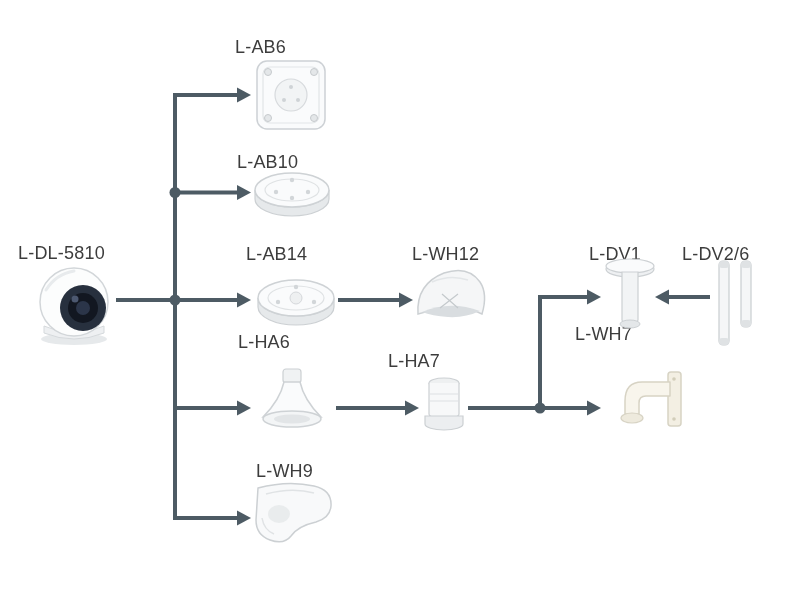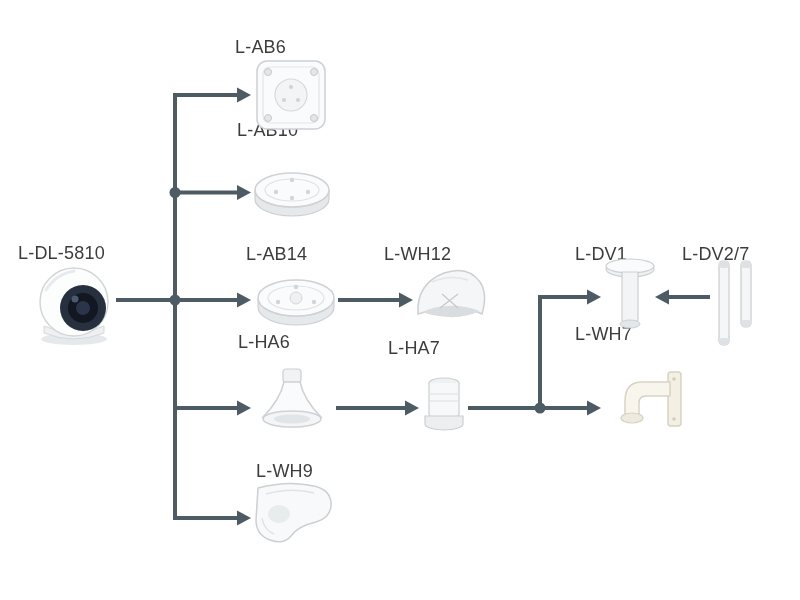--- a/index.html
+++ b/index.html
@@ -76,27 +76,27 @@
     </g>
     <g>
       <circle class="dot" cx="175" cy="192.5" r="5.5"></circle>
       <circle class="dot" cx="175" cy="300" r="5.5"></circle>
       <circle class="dot" cx="540" cy="408" r="5.5"></circle>
     </g>
   </svg>
 
   <div class="node-label" style="left:18px;  top:243px">L-DL-5810</div>
   <div class="node-label" style="left:235px; top:37px">L-AB6</div>
-  <div class="node-label" style="left:237px; top:120px">L-AB10</div>
+  <div class="node-label" style="left:237px; top:152px">L-AB10</div>
   <div class="node-label" style="left:246px; top:244px">L-AB14</div>
-  <div class="node-label" style="left:384px; top:244px">L-WH12</div>
+  <div class="node-label" style="left:412px; top:244px">L-WH12</div>
   <div class="node-label" style="left:238px; top:332px">L-HA6</div>
-  <div class="node-label" style="left:388px; top:338px">L-HA7</div>
-  <div class="node-label" style="left:575px; top:244px">L-DV1</div>
-  <div class="node-label" style="left:682px; top:244px">L-DV2/7</div>
+  <div class="node-label" style="left:388px; top:351px">L-HA7</div>
+  <div class="node-label" style="left:589px; top:244px">L-DV1</div>
+  <div class="node-label" style="left:682px; top:244px">L-DV2/6</div>
   <div class="node-label" style="left:575px; top:324px">L-WH7</div>
   <div class="node-label" style="left:256px; top:461px">L-WH9</div>
 
   <div class="product" style="left:28px; top:262px">
     <svg width="95" height="85" viewBox="0 0 95 85">
       <ellipse cx="46" cy="77" rx="33" ry="6" fill="#e6e9eb"></ellipse>
       <path d="M16 64 Q46 78 76 64 L76 71 Q46 83 16 71 Z" fill="#eef0f2" stroke="#d5d9dc" stroke-width="1"></path>
       <circle cx="46" cy="40" r="34" fill="#fcfdfd" stroke="#d2d6d9" stroke-width="1.5"></circle>
       <circle cx="55" cy="46" r="23" fill="#27303e"></circle>
       <circle cx="55" cy="46" r="15" fill="#121721"></circle>

